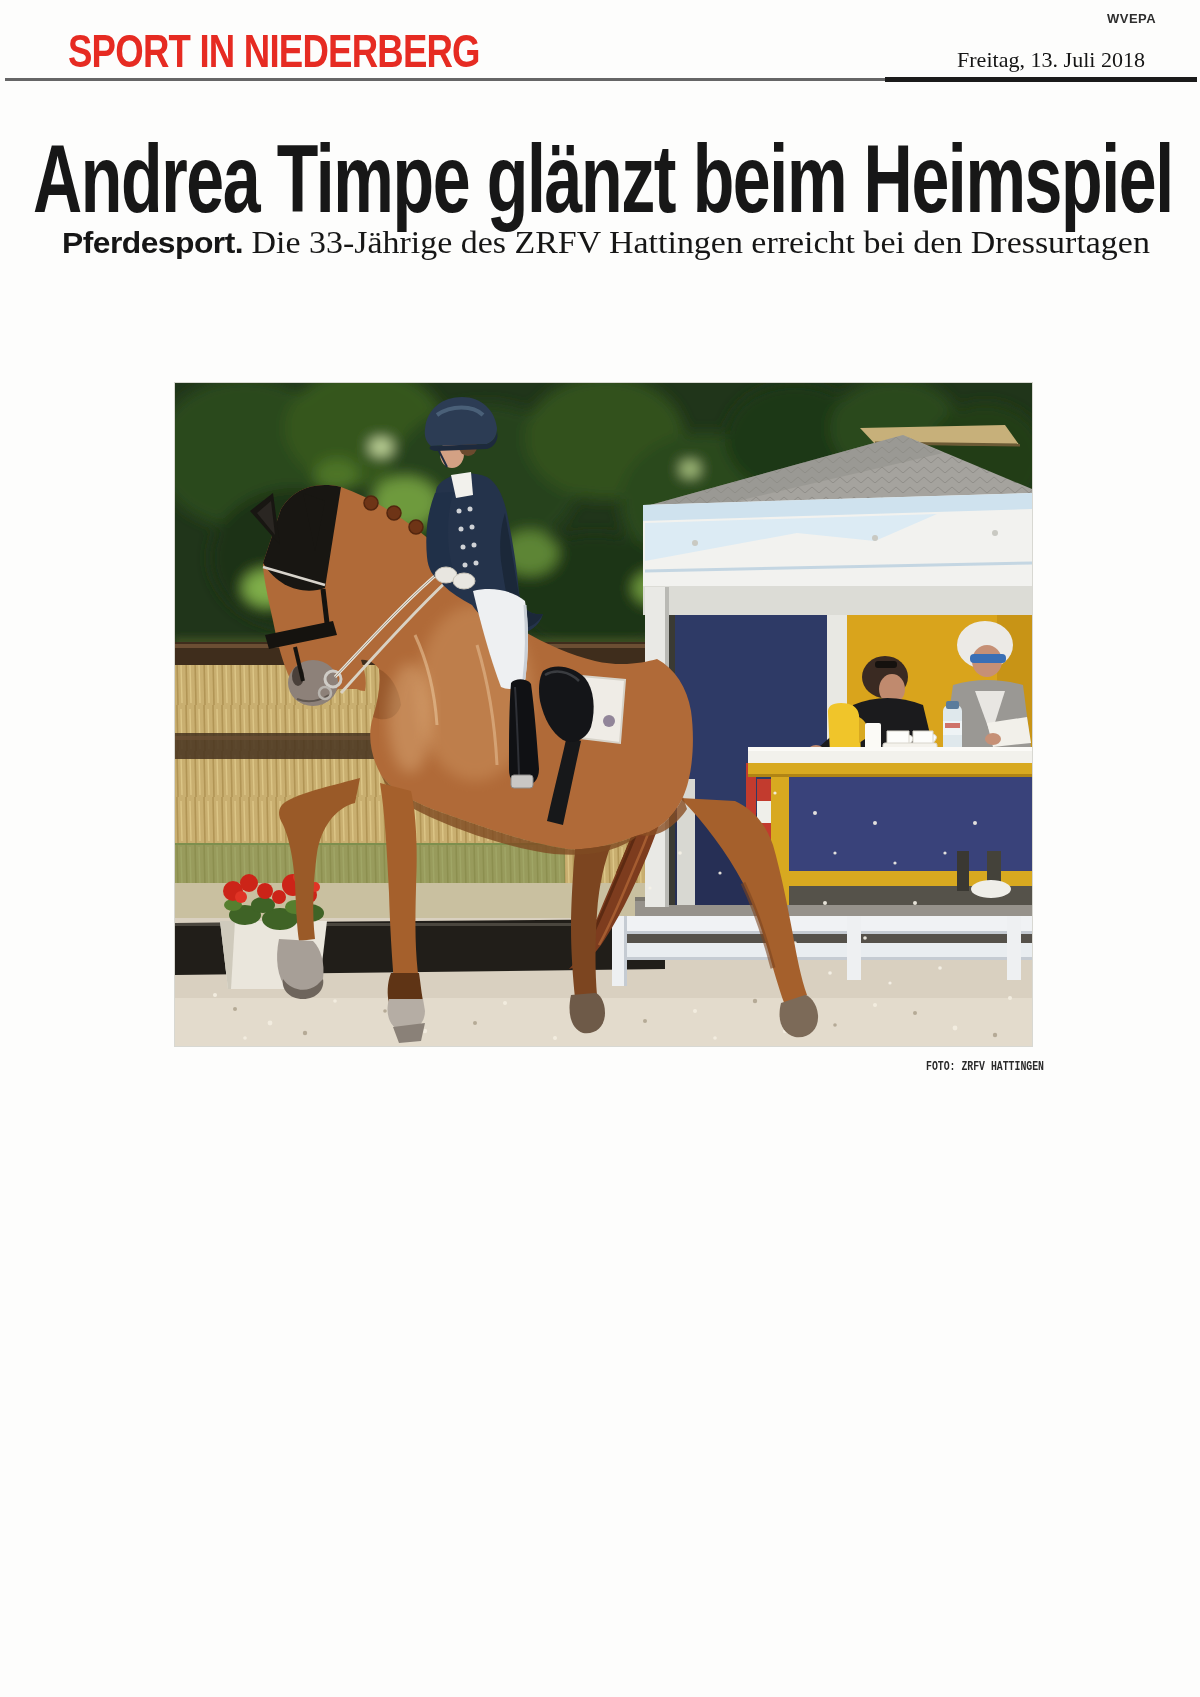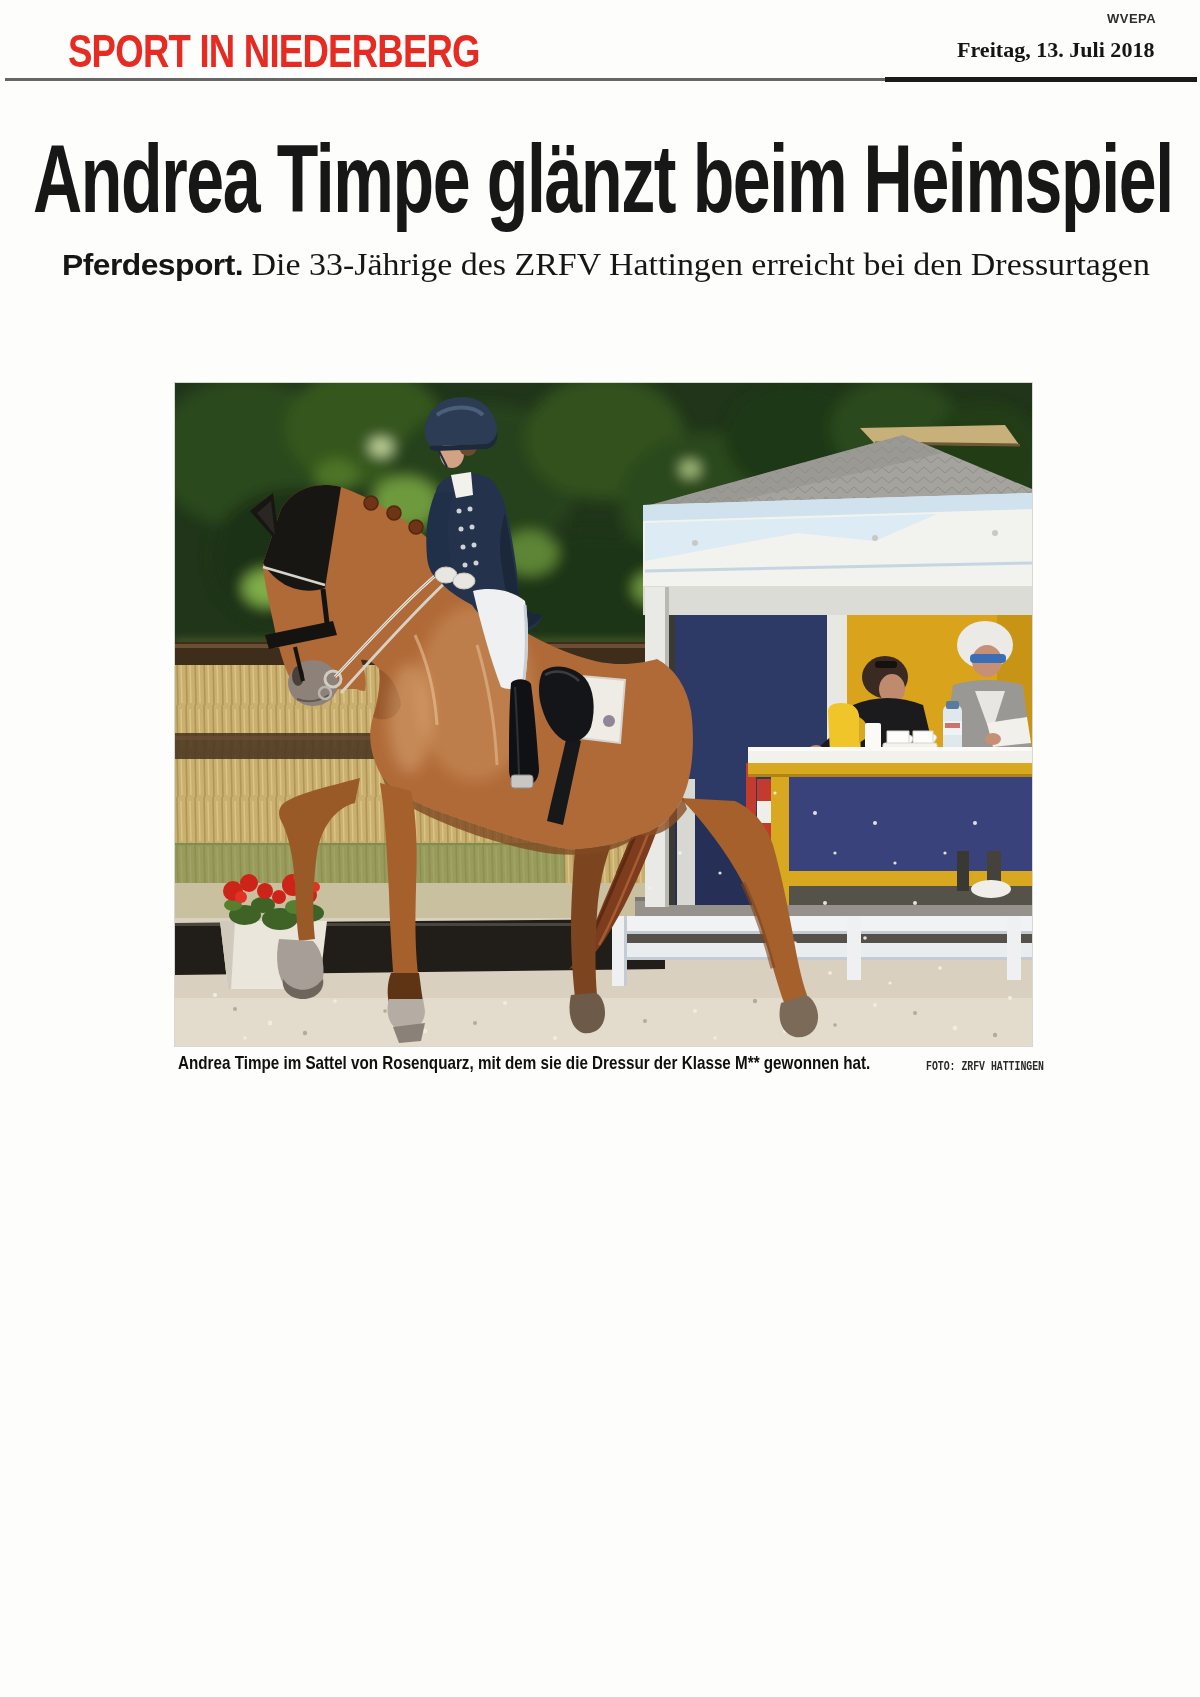--- a/index.html
+++ b/index.html
@@ -22,30 +22,30 @@
 </style>
 </head>
 <body>
 
 <div class="page">
 
   <div class="abs agency" style="left:1107px;top:11px;">WVEPA</div>
   <div class="abs" style="left:68px;top:24px;">
     <span class="fit kicker" style="color: rgb(230, 43, 34); transform: scaleX(0.795367);">SPORT IN NIEDERBERG</span>
   </div>
-  <div class="abs" style="left:957px;top:38px;font-weight:bold;">
+  <div class="abs" style="left:957px;top:48px;">
     <span class="fit dateline" style="transform: scaleX(1.05028);">Freitag, 13. Juli 2018</span>
   </div>
   <div class="abs rule-left" style="left:5px;top:78px;width:880px;"></div>
   <div class="abs rule-right" style="left:885px;top:77px;width:312px;"></div>
 
   <div class="abs" style="left:33px;top:130px;">
     <span class="fit headline" style="transform: scaleX(0.702403);">Andrea Timpe glänzt beim Heimspiel</span>
   </div>
-  <div class="abs" style="left:62px;top:224px;margin-top:22px;">
+  <div class="abs" style="left:62px;top:224px;">
     <span class="fit lead" style="transform: scaleX(1.06043);"><b>Pferdesport.</b> <span>Die 33-Jährige des ZRFV Hattingen erreicht bei den Dressurtagen</span></span>
   </div>
 
   <div class="abs photo-frame">
   <svg width="857" height="663" viewBox="0 0 857 663" xmlns="http://www.w3.org/2000/svg">
     <defs>
       <filter id="blur7" x="-20%" y="-20%" width="140%" height="140%">
             <feGaussianBlur stdDeviation="7"></feGaussianBlur>
           </filter>
       <filter id="blur3" x="-20%" y="-20%" width="140%" height="140%">
@@ -405,20 +405,17 @@
 
       <path d="M298,208 C318,203 338,208 350,218 C354,240 354,268 350,298 C344,306 334,308 326,304 C316,278 306,242 298,208 Z" fill="#eef0f2"></path>
       <path d="M350,222 C352,246 352,272 349,296" stroke="#c9cfd6" stroke-width="3" fill="none"></path>
       <path d="M336,300 C340,295 352,295 356,301 C360,330 362,360 364,386 C364,397 358,403 348,403 C339,403 334,397 334,386 C334,356 334,326 336,300 Z" fill="#101114"></path>
       <path d="M340,304 C342,334 343,364 344,392" stroke="#2e3036" stroke-width="2" fill="none"></path>
       <rect x="336" y="392" width="22" height="13" rx="3" fill="#c9c7c4" stroke="#8d8b88"></rect>
     </g>
   </svg>
   </div>
 
-  <div class="abs" style="left:178px;top:1052px;">
-    <span class="fit caption" style="transform: scaleX(0.800926);">Andrea Timpe im Sattel von Rosenquarz, mit dem sie die Dressur der Klasse M** gewonnen hat.</span>
-  </div>
   <div class="abs" style="left:926px;top:1057px;font-family:Liberation Mono, monospace;">
     <span class="fit credit" style="transform: scaleX(0.786667);">FOTO: ZRFV HATTINGEN</span>
   </div>
 
 </div>
 
 </body></html>

